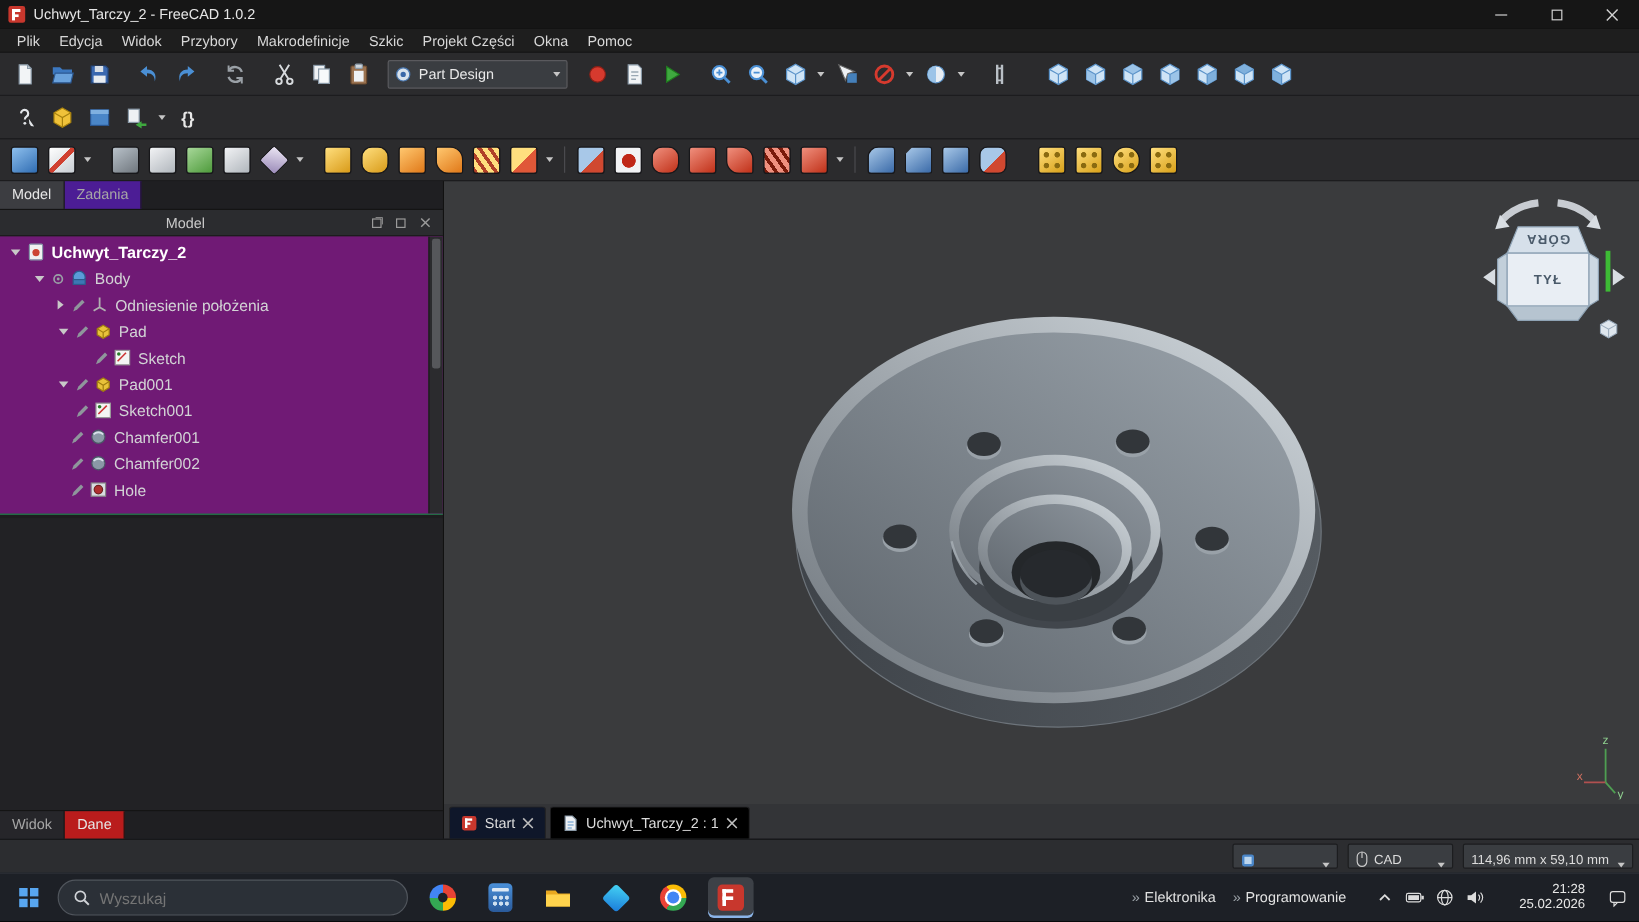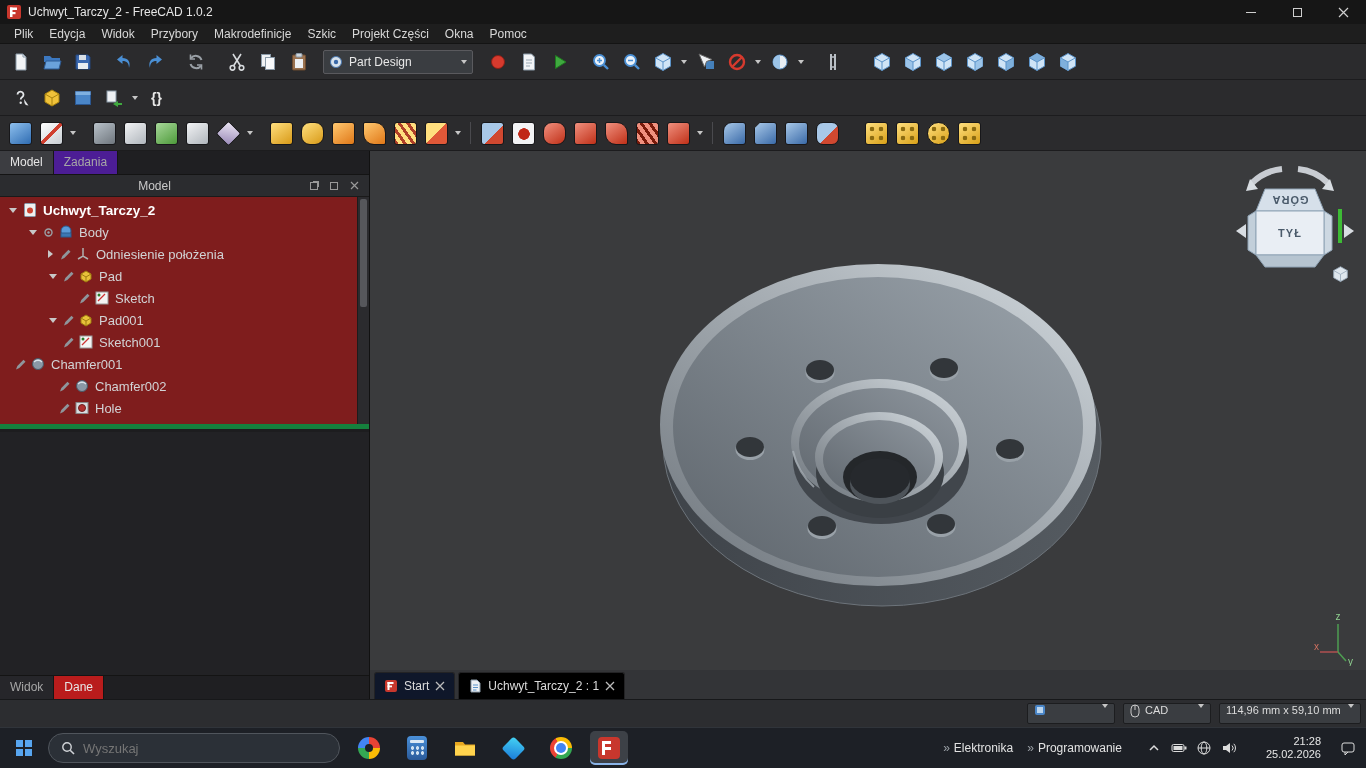--- a/index.html
+++ b/index.html
@@ -62,21 +62,21 @@
   
   .main{flex:1;display:flex;min-height:0}
   .leftpanel{width:370px;flex:0 0 370px;background:#252528;display:flex;flex-direction:column;border-right:1px solid #111;min-height:0}
   .paneltabs{height:24px;display:flex;background:#1f1f22;border-bottom:1px solid #141414;flex:0 0 auto}
   .ptab{padding:4px 10px 3px;font-size:12px;color:#a6a6a6;background:#4c1d95;border-right:1px solid #151515}
   .ptab.active{background:#3c3d41;color:#e6e6e6}
   .panelheader{height:22px;display:flex;align-items:center;background:#2b2c2f;color:#c9c9c9;font-size:12px;border-bottom:1px solid #1a1a1a;flex:0 0 auto;padding:0 6px}
   .panelheader .title{flex:1;text-align:center}
   .phbtn{width:18px;height:16px;display:flex;align-items:center;justify-content:center;margin-left:2px}
   .b-sq{width:8px;height:8px;border:1px solid #9a9a9a}
-  .treearea{height:232px;position:relative;background:#7f1d1d;overflow:hidden;border-bottom:5px solid #15803d;flex:0 0 auto}
+  .treearea{height:232px;position:relative;background:#701a75;overflow:hidden;border-bottom:1px solid #15803d;flex:0 0 auto}
   .tree{position:absolute;left:0;right:13px;top:2px}
   .trow{height:22px;display:flex;align-items:center;font-size:13px;color:#d2d3d5;white-space:nowrap}
   .trow .lbl{margin-left:2px}
   .trow .root{font-weight:bold;color:#fff;font-size:13.5px}
   .arr-d{width:0;height:0;border-left:4px solid transparent;border-right:4px solid transparent;border-top:5px solid #c8c8c8;margin:0 5px;flex:0 0 auto}
   .arr-r{width:0;height:0;border-top:4px solid transparent;border-bottom:4px solid transparent;border-left:5px solid #c8c8c8;margin:0 6px 0 4px;flex:0 0 auto}
   .sp14{width:14px;flex:0 0 14px}
   .tico{width:16px;height:16px;margin-right:3px;flex:0 0 auto}
   .gly{width:13px;height:13px;margin-right:3px;flex:0 0 auto}
   .vscroll{position:absolute;right:0;top:0;width:12px;height:100%;background:#2b2b2e;border-left:1px solid #1c1c1c}
@@ -95,21 +95,21 @@
   .axiscross{position:absolute;right:12px;bottom:4px}
 
   .doctabs{height:29px;background:#333437;display:flex;align-items:flex-end;padding-left:4px;gap:3px;flex:0 0 auto}
   .dtab{height:27px;display:flex;align-items:center;gap:6px;padding:0 9px;background:#0f172a;color:#dcdcdc;font-size:12px;border:1px solid #232325;border-bottom:none;border-radius:3px 3px 0 0}
   .dtab.active{background:#000000}
   .dtab svg.xm{width:10px;height:10px}
   .dtab .dico{width:14px;height:14px}
 
   
   .statusbar{height:28px;background:#2c2d30;border-top:1px solid #17181a;display:flex;align-items:center;justify-content:flex-end;gap:8px;padding-right:5px;flex:0 0 auto}
-  .combo{height:21px;background:#3a3d41;border:1px solid #1c1d1f;display:flex;align-items:flex-start;gap:5px;padding:0 6px;color:#dcdcdc;font-size:11px;border-radius:2px}
+  .combo{height:21px;background:#3a3d41;border:1px solid #1c1d1f;display:flex;align-items:flex-end;gap:5px;padding:0 6px;color:#dcdcdc;font-size:11px;border-radius:2px}
   .combo .caret{margin-left:auto}
   .c1{width:88px}.c2{width:88px}.c3{width:142px}
 
   
   .taskbar{height:41px;background:#1d2026;display:flex;align-items:center;padding:0 10px;gap:10px;flex:0 0 auto;border-top:1px solid #30343a}
   .startbtn{width:28px;height:28px;display:flex;align-items:center;justify-content:center;border-radius:4px}
   .winlogo{width:16px;height:16px;display:grid;grid-template-columns:7px 7px;grid-template-rows:7px 7px;gap:2px}
   .winlogo div{background:#58a6f0}
   .search{width:292px;height:30px;border-radius:15px;background:#2b3037;border:1px solid #50555c;display:flex;align-items:center;gap:8px;padding:0 12px}
   .search input{background:transparent;border:none;outline:none;color:#d8dadd;font-size:13px;font-family:"Liberation Sans",sans-serif;width:220px}
@@ -604,21 +604,21 @@
             <svg class="gly" viewBox="0 0 13 13">
                 <path d="M2 11.5 L3.3 8 L9.5 1.8 L11.5 3.8 L5.3 10 Z" fill="#8f969c"></path>
               </svg>
             <svg class="tico" viewBox="0 0 16 16">
                 <rect x="2" y="2" width="12" height="12" fill="#f4f4f4" stroke="#999"></rect>
                 <path d="M4 11 L11 4" stroke="#cc3333" stroke-width="1.3"></path>
                 <circle cx="5" cy="5" r="1.5" fill="#2a7d2a"></circle>
               </svg>
             <span class="lbl">Sketch001</span>
           </div>
-          <div class="trow" style="">
+          <div class="trow" style="padding-left:44px">
             <div class="sp14"></div>
             <svg class="gly" viewBox="0 0 13 13">
                 <path d="M2 11.5 L3.3 8 L9.5 1.8 L11.5 3.8 L5.3 10 Z" fill="#8f969c"></path>
               </svg>
             <svg class="tico" viewBox="0 0 16 16">
                 <circle cx="8" cy="8" r="5.5" fill="#8a98a6" stroke="#4a5866"></circle>
                 <path d="M4 6 a5.5 5.5 0 0 1 8 0" stroke="#d8e2ea" fill="none" stroke-width="1.5"></path>
               </svg>
             <span class="lbl">Chamfer001</span>
           </div>

